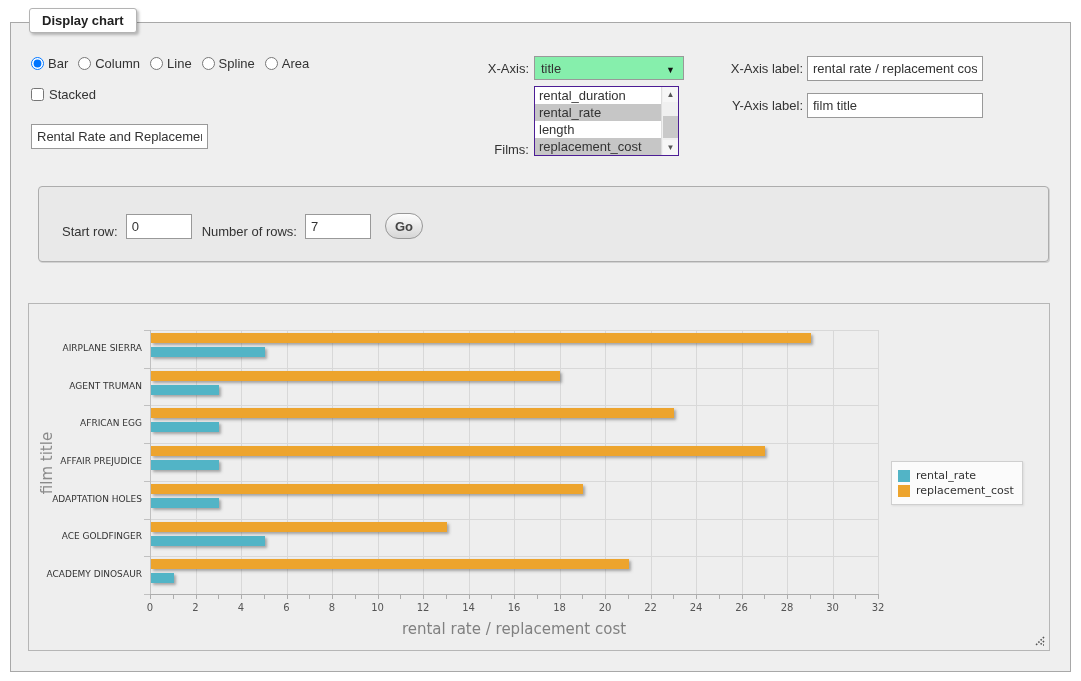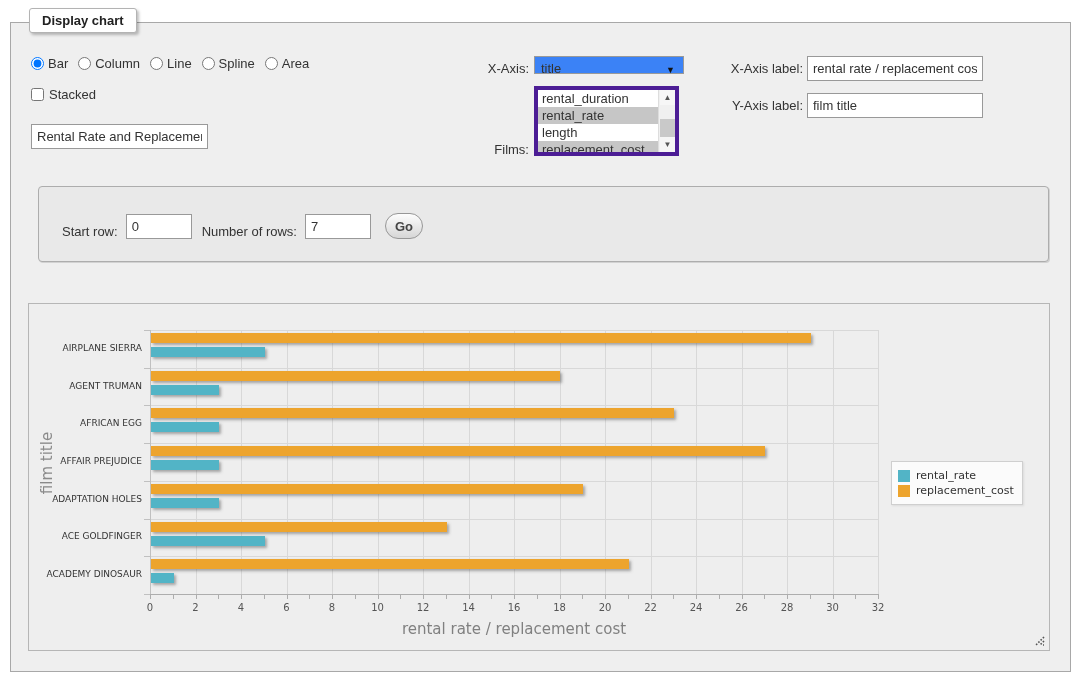--- a/index.html
+++ b/index.html
@@ -23,28 +23,28 @@
   .radio-row input { margin:0 4px 0 0; }
   .stacked-row { position:absolute; left:20px; top:64px; display:flex; align-items:center; font-size:13px; }
   .stacked-row input { margin:0 5px 0 0; }
 
   input[type=text] { border:1px solid #999; background:#fff; font-family:"Liberation Sans",sans-serif;
                      font-size:13px; color:#333; padding:0 5px; height:25px; }
   .title-input { position:absolute; left:20px; top:101px; width:177px; }
 
   
   .xaxis-label  { position:absolute; left:430px; top:33px; width:88px; text-align:right; line-height:26px; }
-  .fake-select { position:absolute; left:523px; top:33px; width:150px; height:18px; background:#3b82f6;
+  .fake-select { position:absolute; left:523px; top:33px; width:150px; height:24px; background:#86efac;
                  border:1px solid #999; font-size:13px; line-height:24px; padding:0 6px; cursor:default; }
   .fake-select .arrow { position:absolute; right:8px; top:0; font-size:9px; line-height:26px; color:#111; }
 
   
   .series-label { position:absolute; left:430px; top:114px; width:88px; text-align:right; line-height:26px; }
   .listbox { position:absolute; left:523px; top:63px; width:145px; height:70px; background:#fff;
-             border:4px solid #4c1d95; font-size:13px; overflow:hidden; }
+             border:1px solid #4c1d95; font-size:13px; overflow:hidden; }
   .listbox .opts { position:absolute; left:0; top:0; right:17px; }
   .listbox .opt { height:17px; line-height:17px; padding:0 4px; white-space:nowrap; }
   .listbox .opt.sel { background:#c6c6c6; }
   .sbar { position:absolute; right:0; top:0; width:17px; height:100%; background:#f0f0f0; border-left:1px solid #ddd; }
   .sbar .btn { position:absolute; left:1px; width:15px; height:15px; background:#f6f6f6; color:#555;
                font-size:8px; line-height:15px; text-align:center; }
   .sbar .up { top:0; } .sbar .down { bottom:0; }
   .sbar .thumb { position:absolute; left:1px; top:29px; width:15px; height:22px; background:#c9c9c9; }
 
   

